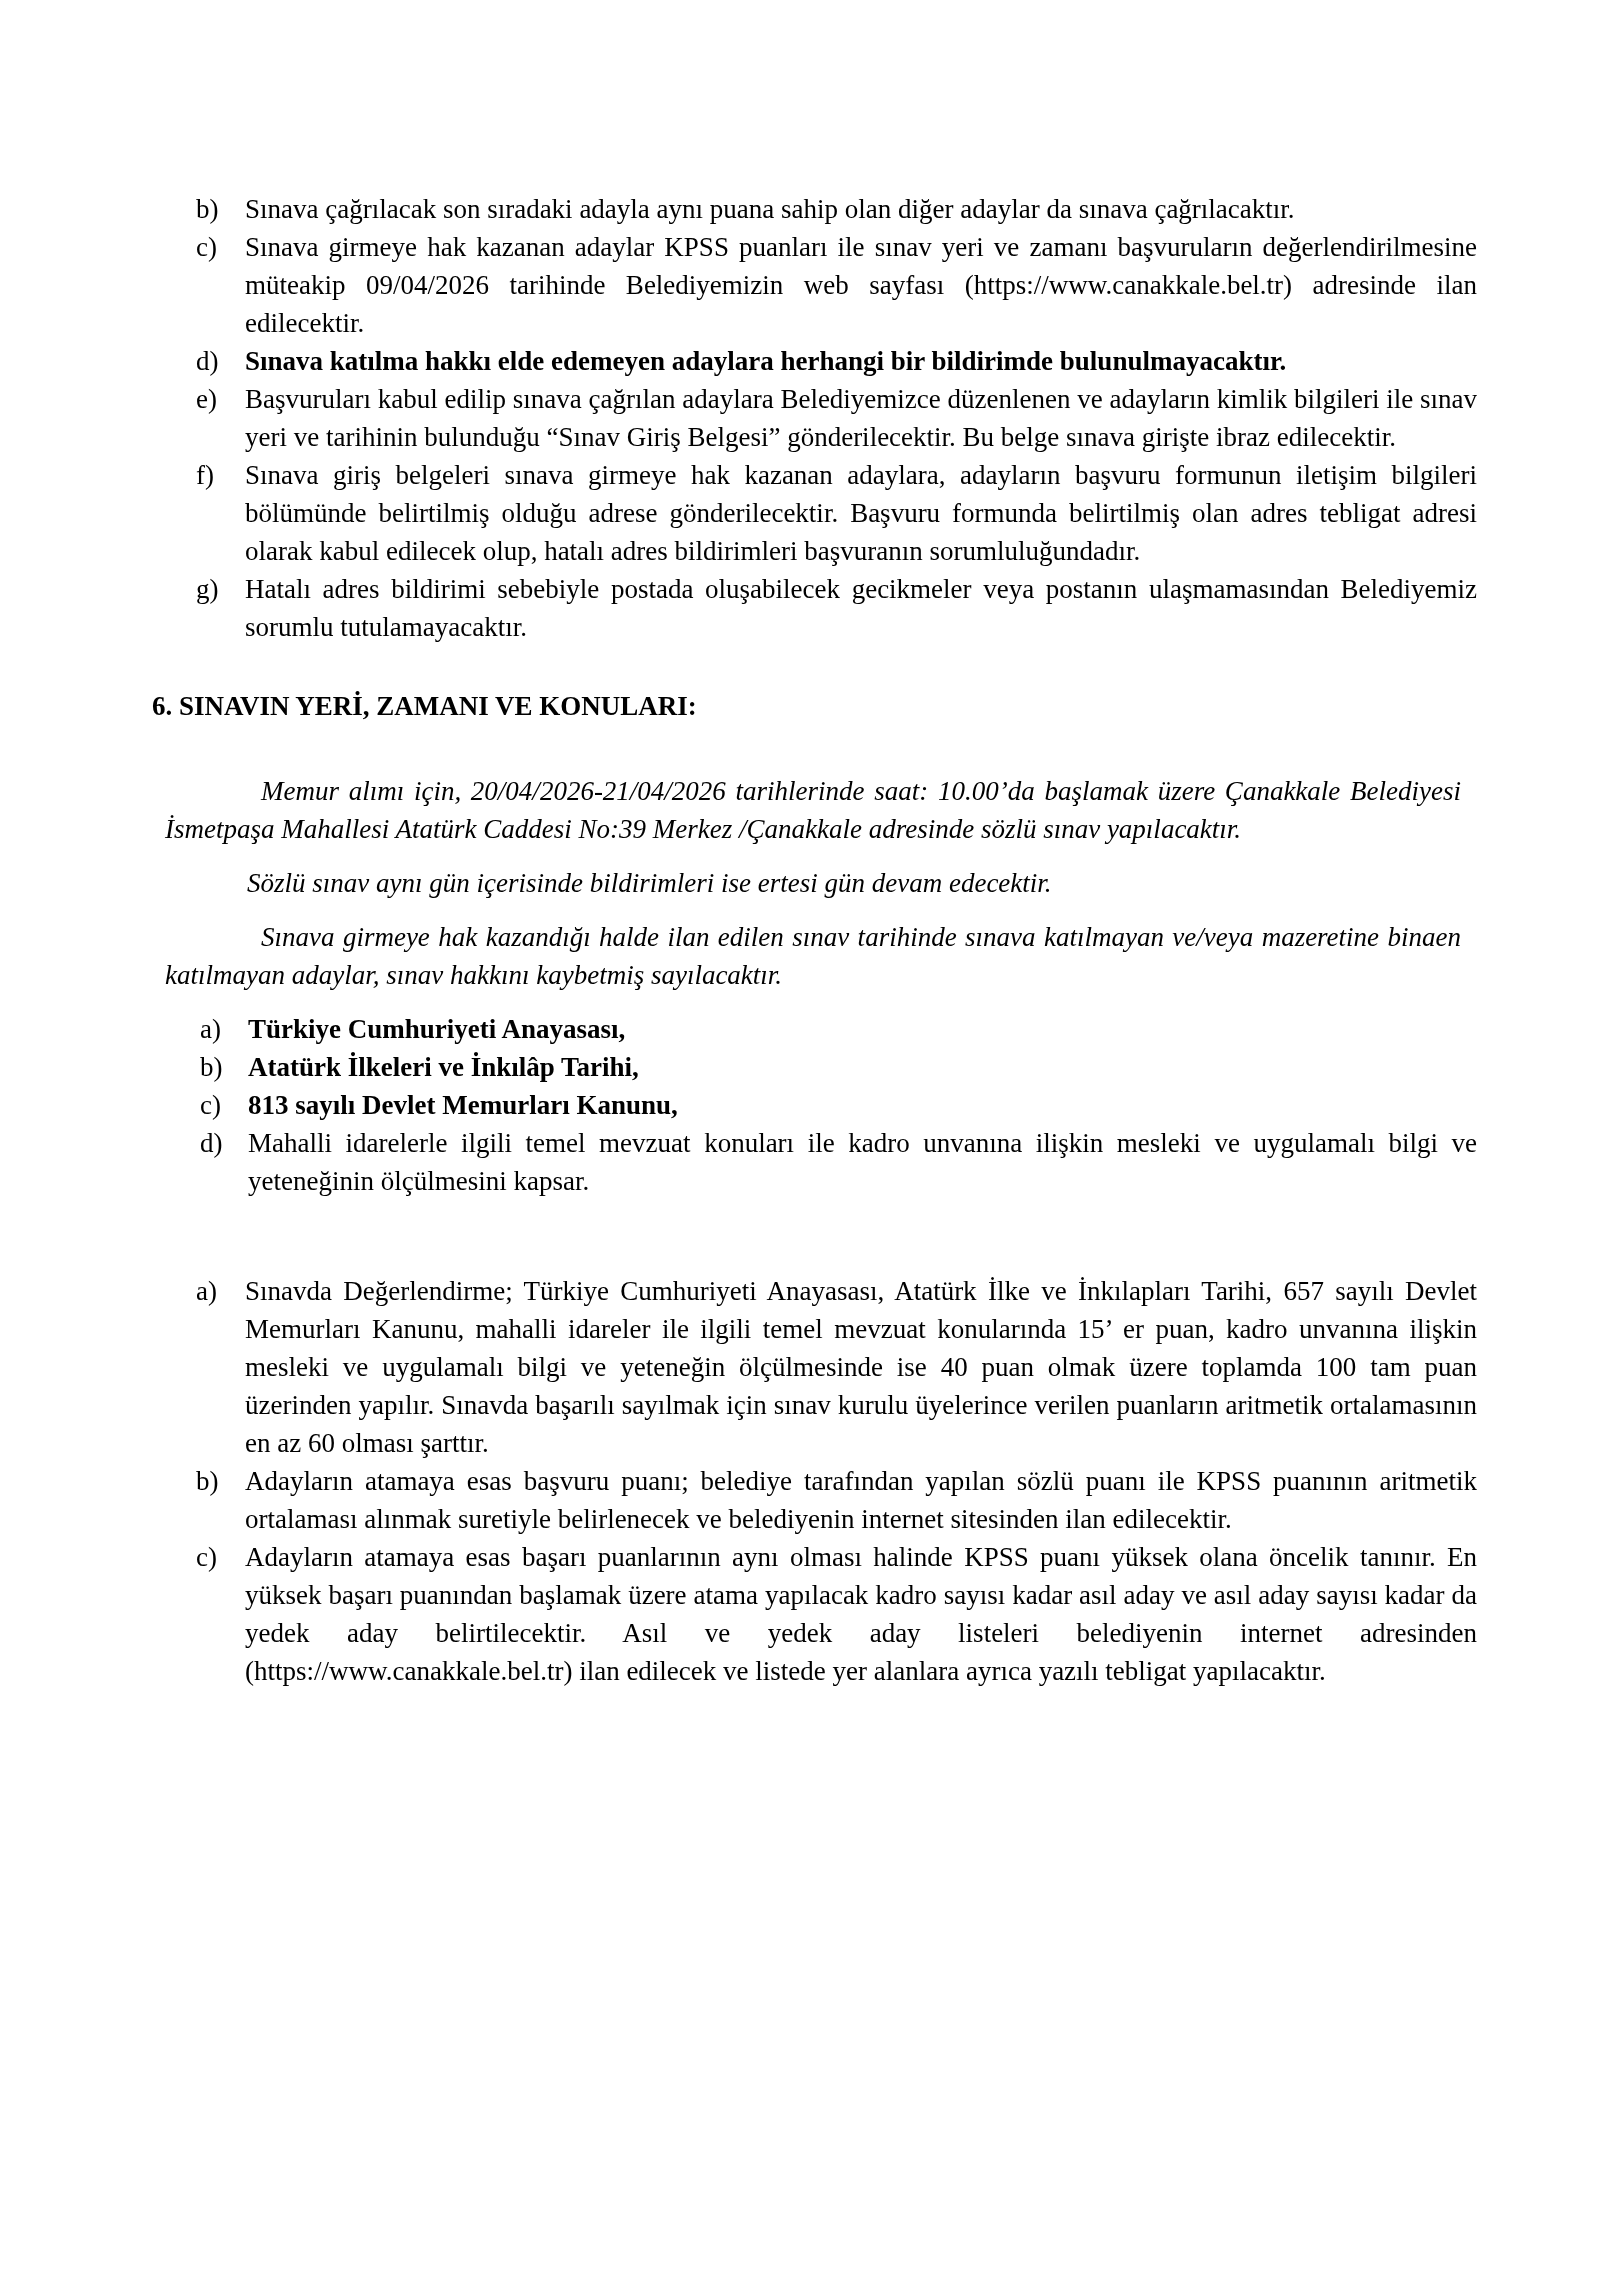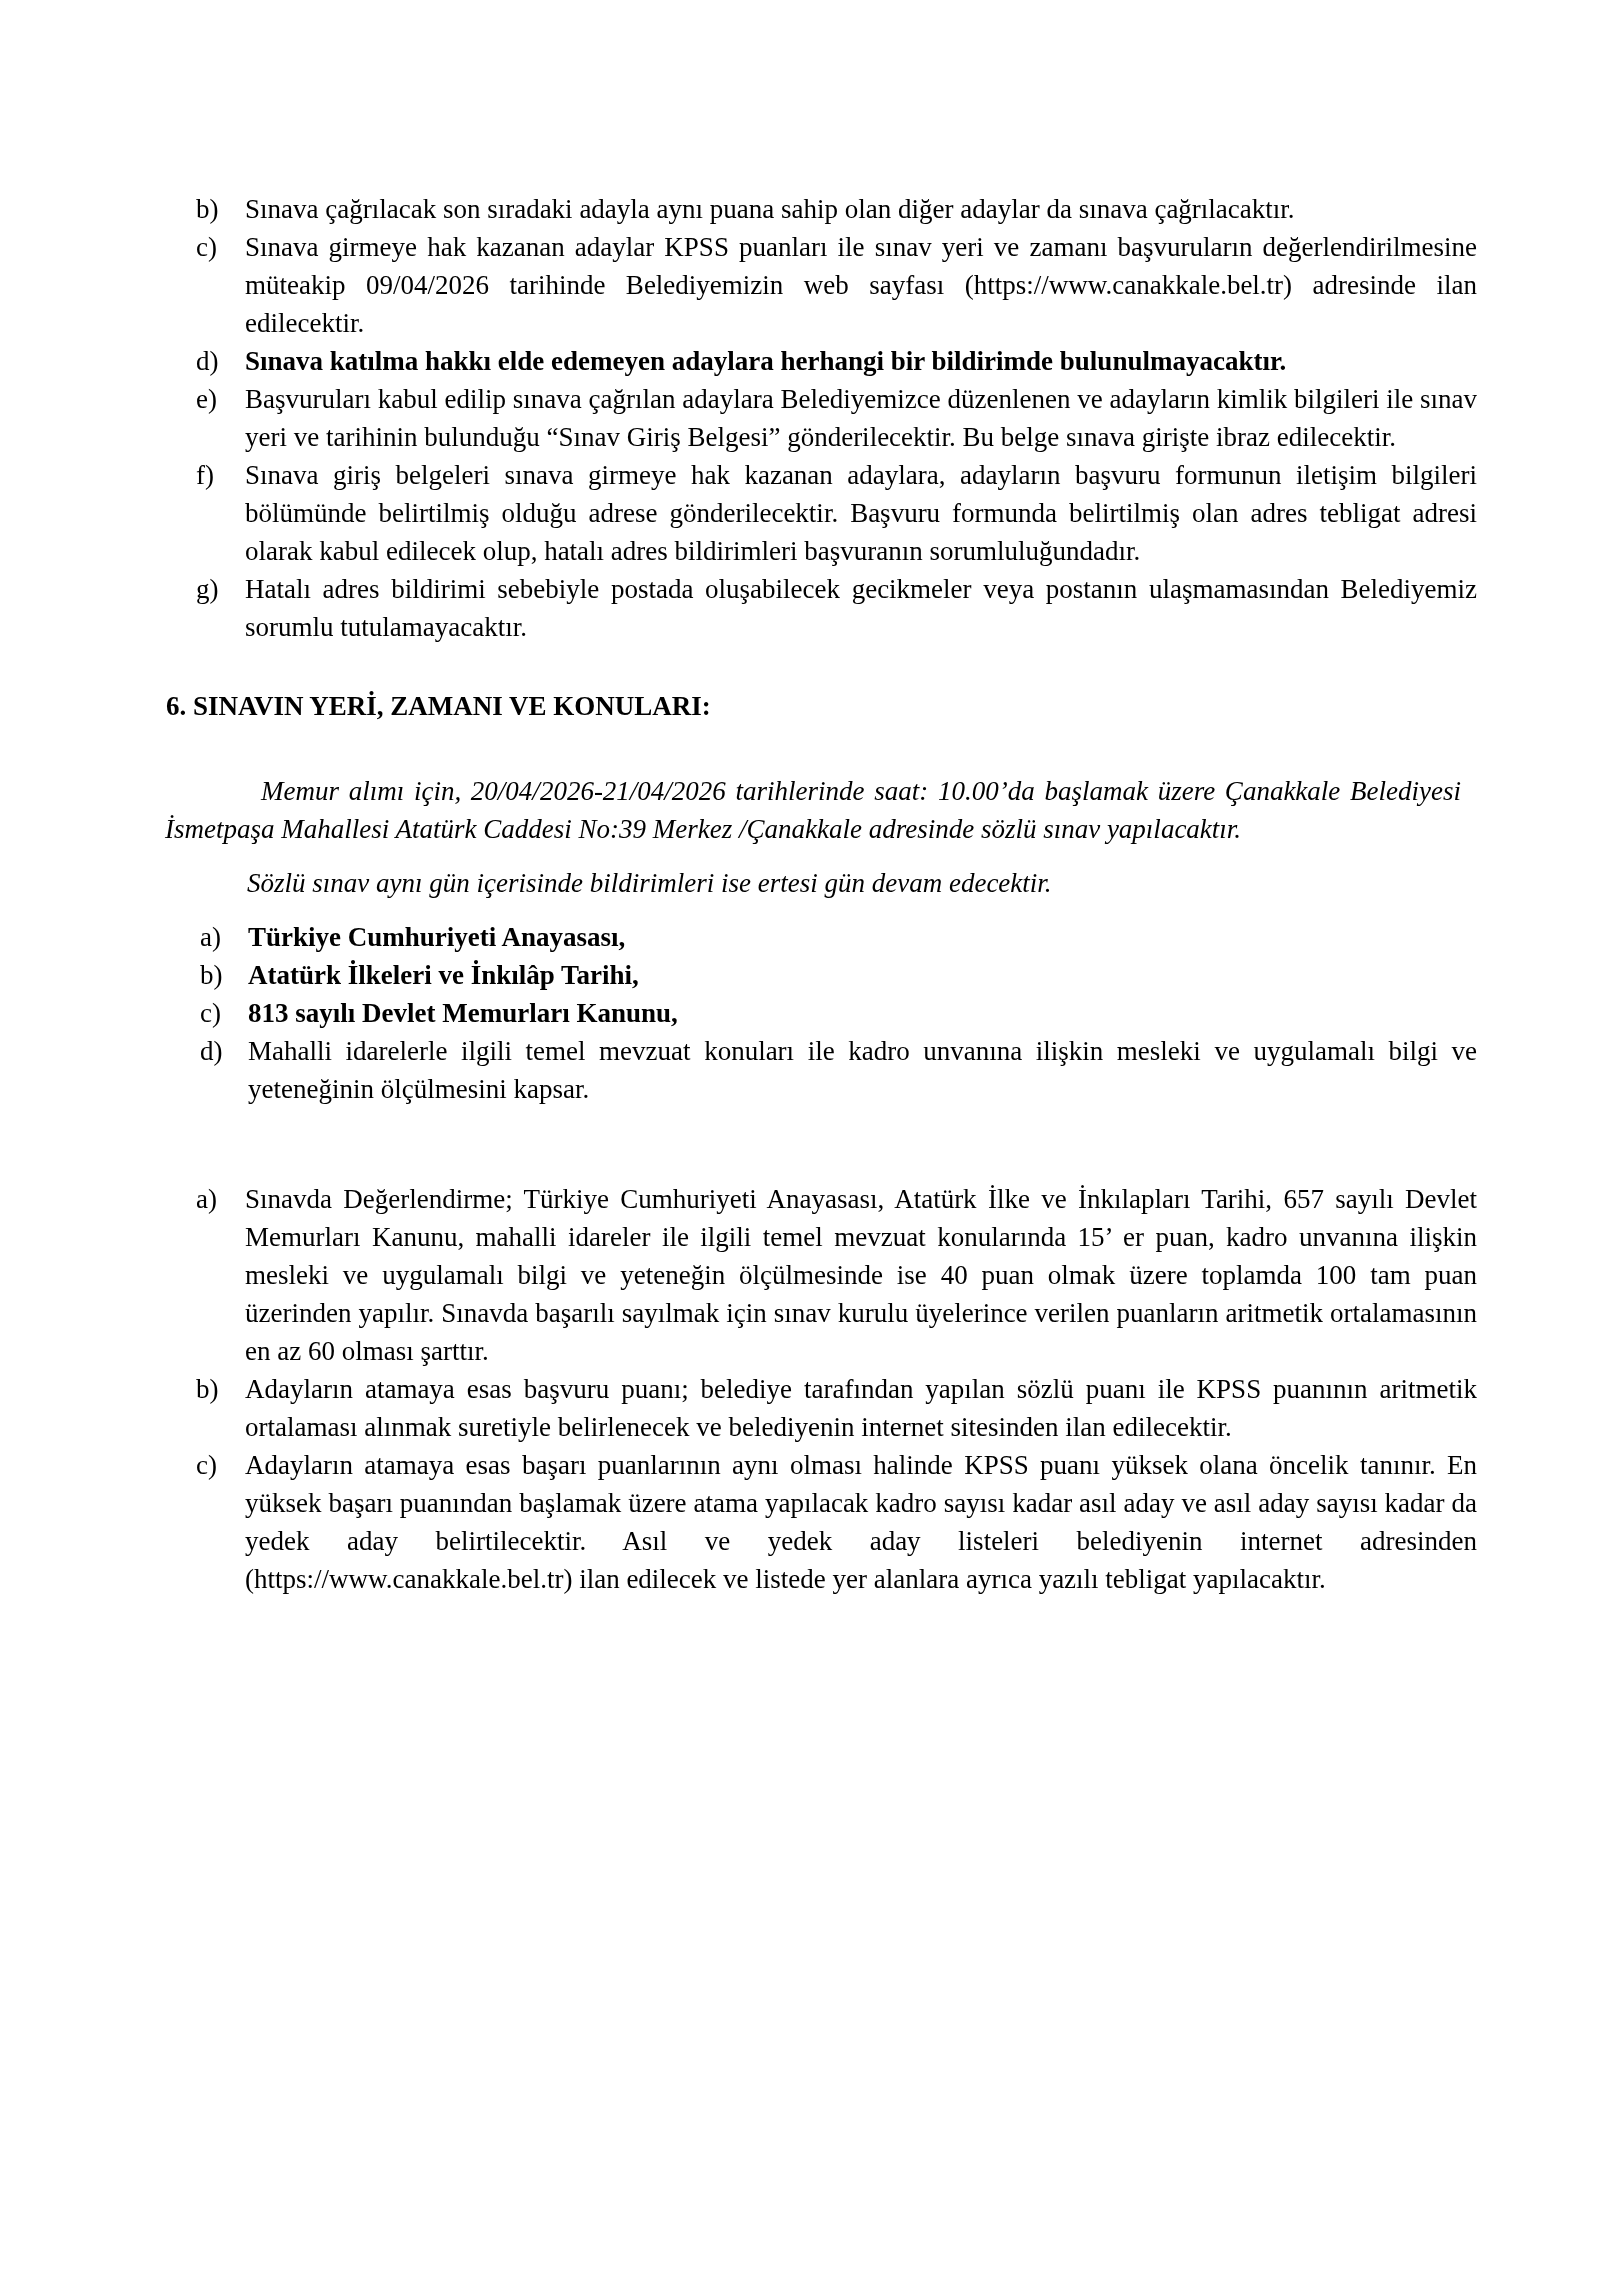--- a/index.html
+++ b/index.html
@@ -129,28 +129,29 @@
         <span class="li-body">Sınava giriş belgeleri sınava girmeye hak kazanan adaylara, adayların başvuru formunun iletişim bilgileri bölümünde belirtilmiş olduğu adrese gönderilecektir. Başvuru formunda belirtilmiş olan adres tebligat adresi olarak kabul edilecek olup, hatalı adres bildirimleri başvuranın sorumluluğundadır.</span>
       </li>
       <li>
         <span class="marker">g)</span>
         <span class="li-body">Hatalı adres bildirimi sebebiyle postada oluşabilecek gecikmeler veya postanın ulaşmamasından Belediyemiz sorumlu tutulamayacaktır.</span>
       </li>
     </ol>
 
     <div class="gap-lg"></div>
 
-    <h2 class="heading section-heading" style="margin-left:17px;">6. SINAVIN YERİ, ZAMANI VE KONULARI:</h2>
+    <h2 class="heading section-heading" style="margin-left:3px;">6. SINAVIN YERİ, ZAMANI VE KONULARI:</h2>
 
     <div class="gap-md"></div>
 
     <p class="doc-text para indent">Memur alımı için, 20/04/2026-21/04/2026 tarihlerinde saat: 10.00’da başlamak üzere Çanakkale Belediyesi İsmetpaşa Mahallesi Atatürk Caddesi No:39 Merkez /Çanakkale adresinde sözlü sınav yapılacaktır.</p>
 
     <p class="doc-text para hang">Sözlü sınav aynı gün içerisinde bildirimleri ise ertesi gün devam edecektir.</p>
 
+    <p class="doc-text para indent">Sınava girmeye hak kazandığı halde ilan edilen sınav tarihinde sınava katılmayan ve/veya mazeretine binaen katılmayan adaylar, sınav hakkını kaybetmiş sayılacaktır.</p>
 
 
 
     <ol class="alpha-list inner doc-text">
       <li>
         <span class="marker">a)</span>
         <span class="li-body plain">Türkiye Cumhuriyeti Anayasası,</span>
       </li>
       <li>
         <span class="marker">b)</span>

